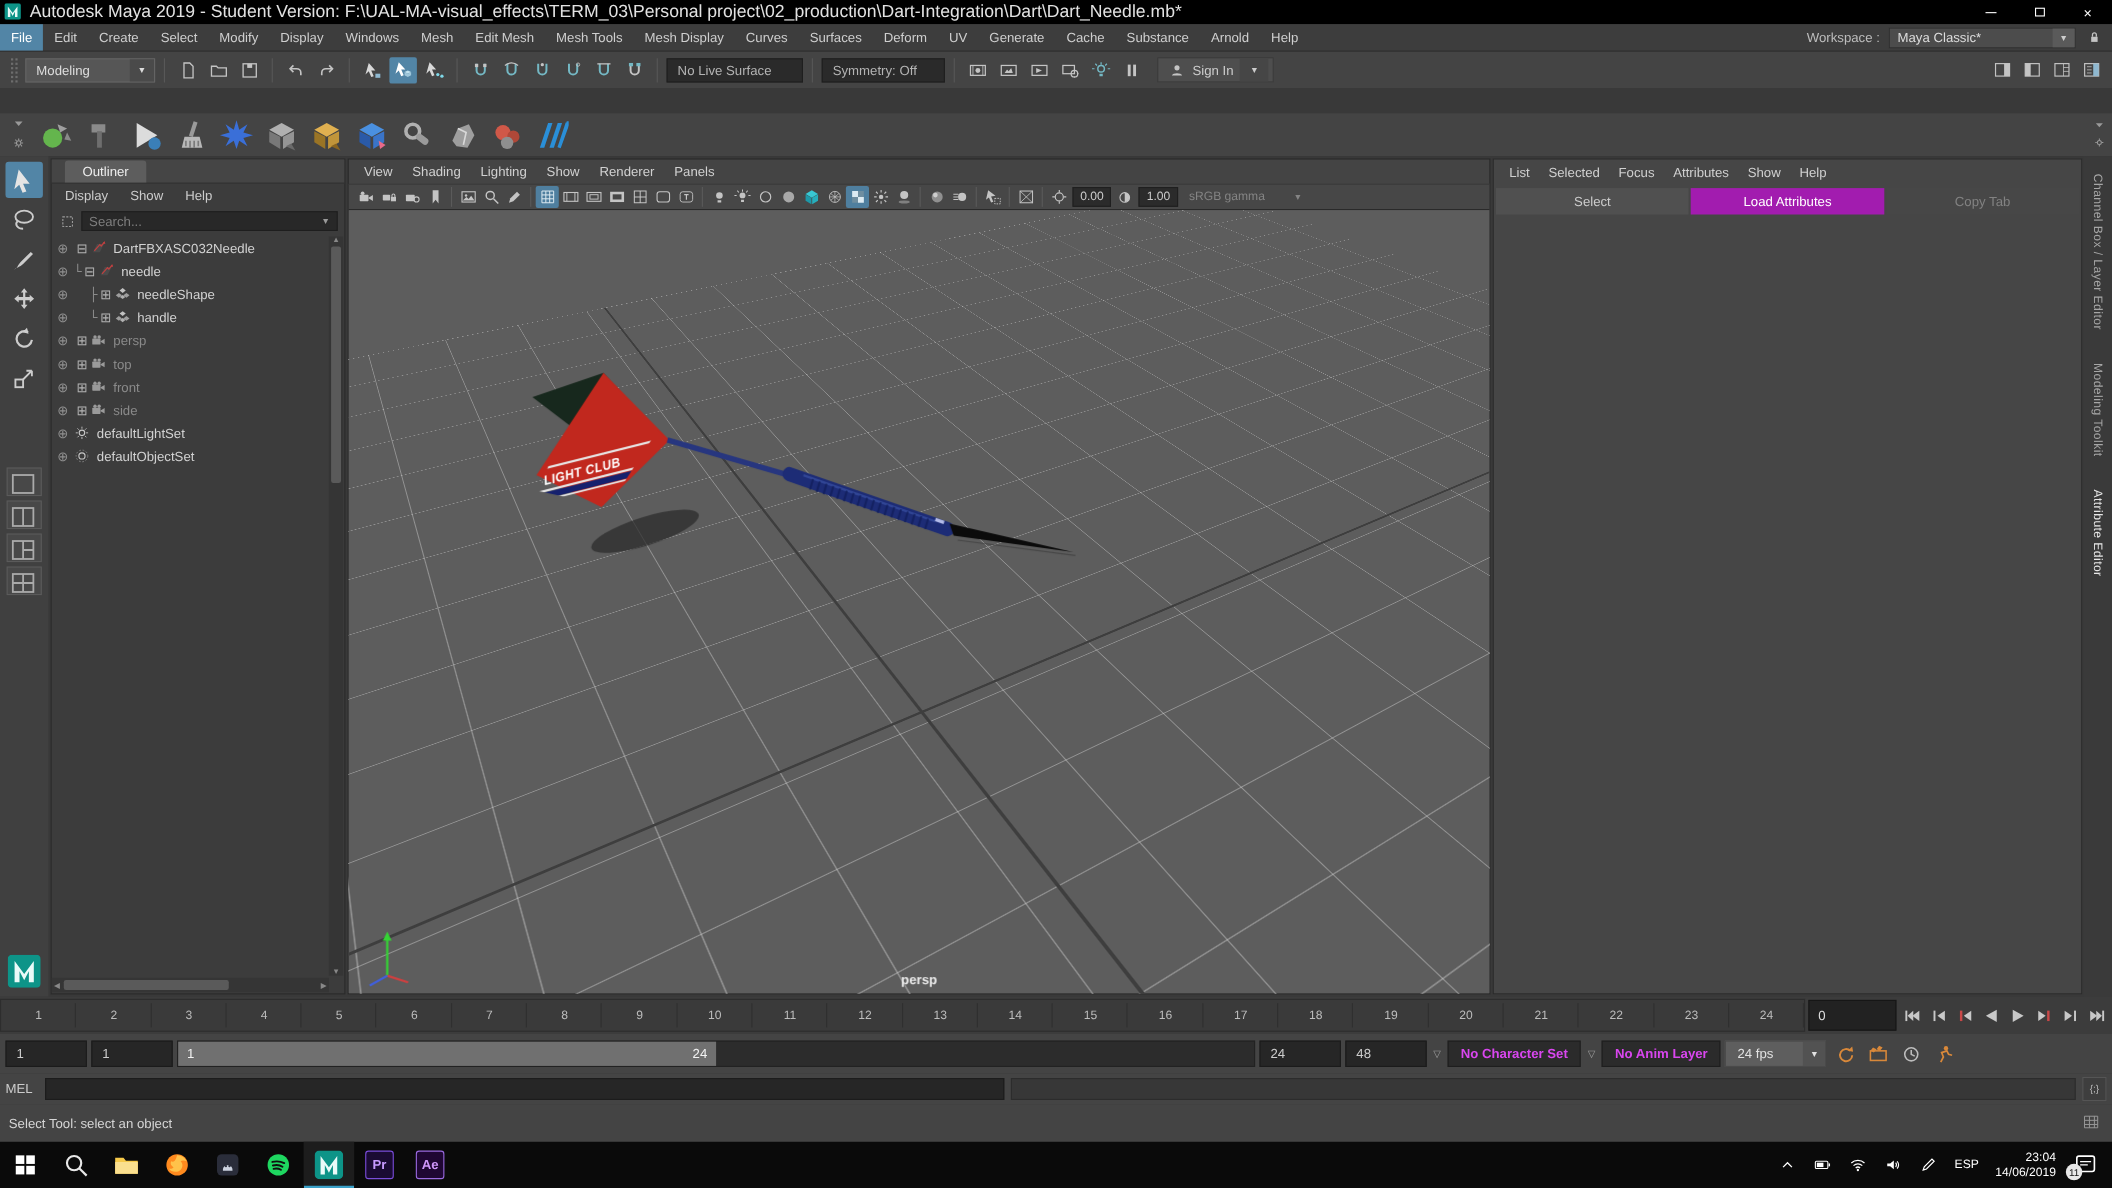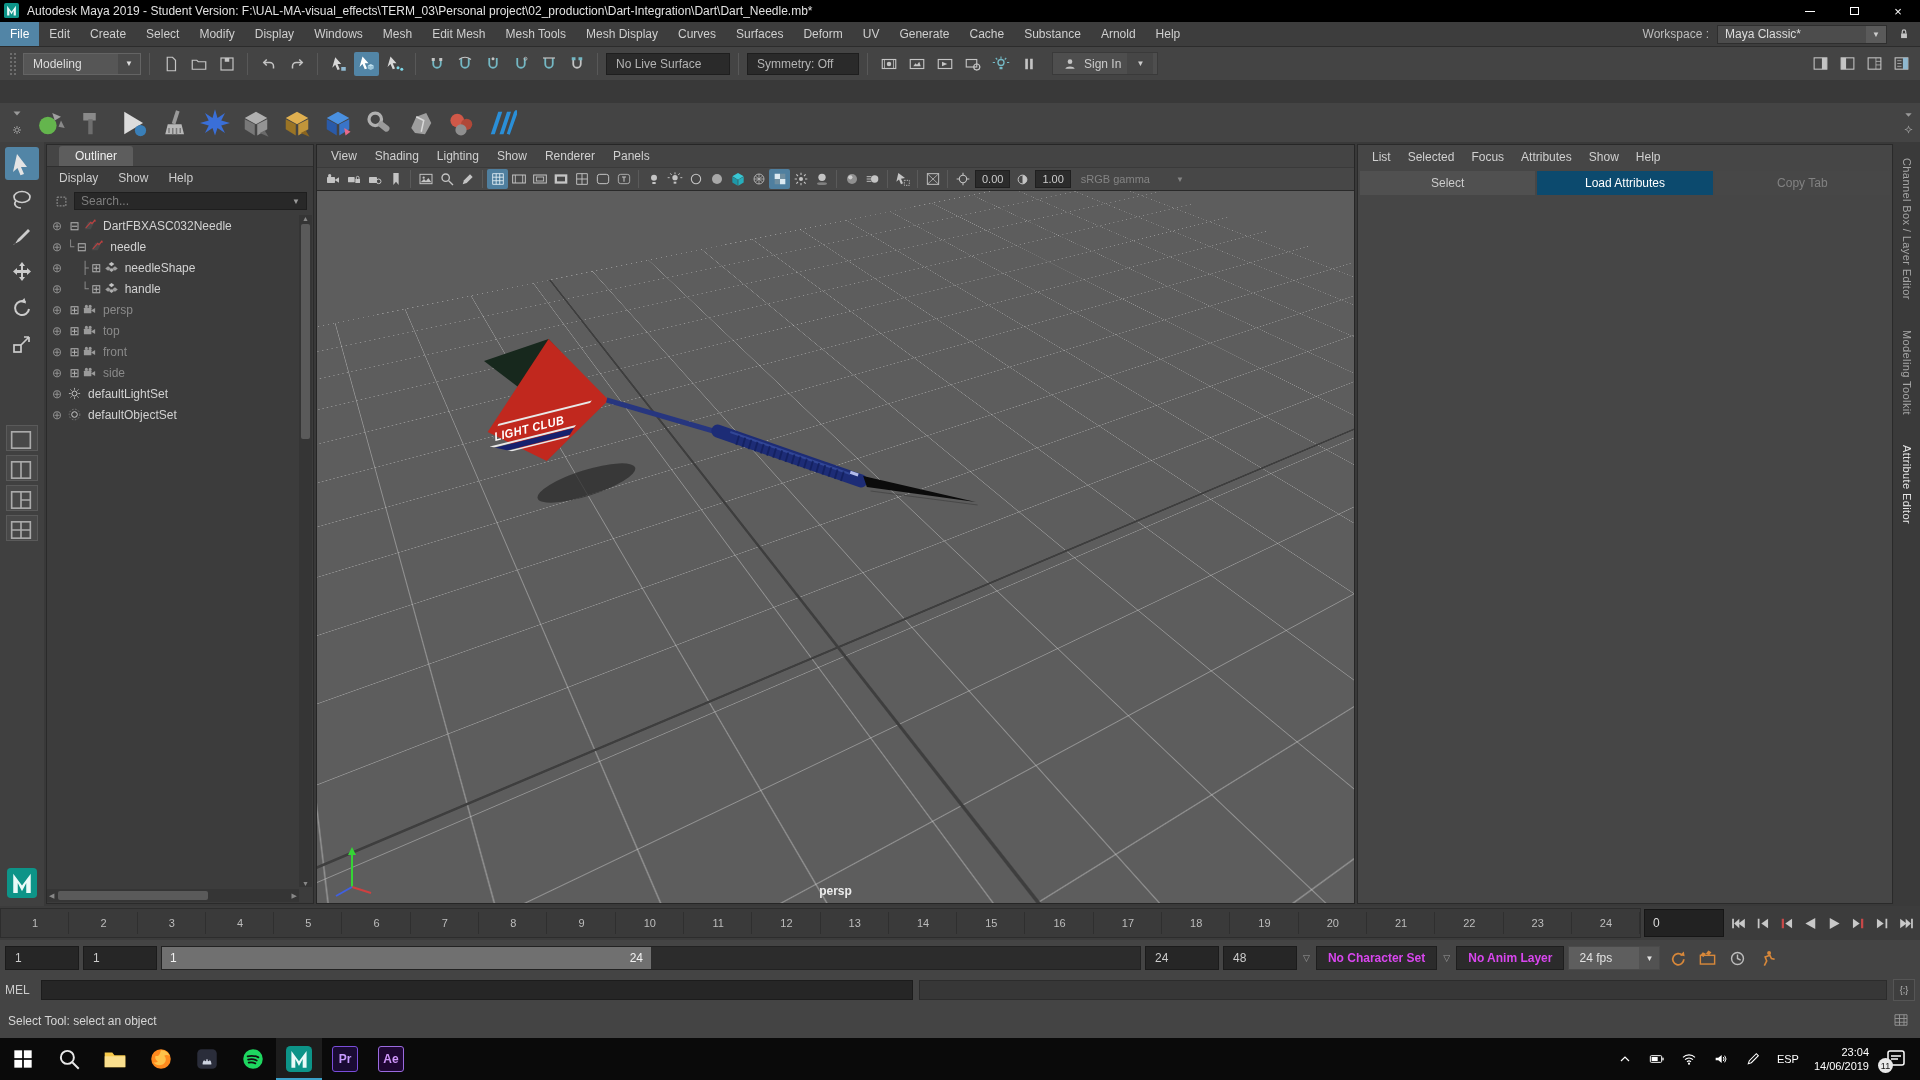--- a/index.html
+++ b/index.html
@@ -4,21 +4,21 @@
 <style>
   * { margin:0; padding:0; box-sizing:border-box; }
   html,body { width:1920px; height:1080px; overflow:hidden; background:#393939;
     font-family:"Liberation Sans", sans-serif; font-size:12px; color:#ccc; }
   #screen { position:relative; width:1920px; height:1080px; }
   .row { position:absolute; left:0; right:0; }
 
   
   #titlebar { top:0; height:22px; background:#000; display:flex; align-items:center; padding-left:4px; gap:7px; color:#e2e2e2; }
   #titlebar .tb-icon { width:16px; height:16px; flex:none; }
-  #tb-title { font-size:12px; white-space:nowrap; }
+  #tb-title { font-size:16px; white-space:nowrap; }
   #winbtns { margin-left:auto; display:flex; height:100%; }
   .winbtn { width:44px; display:flex; align-items:center; justify-content:center; color:#fff; font-size:13px; }
   .wb-min i { display:block; width:10px; height:1px; background:#fff; }
   .wb-max i { display:block; width:9px; height:8px; border:1px solid #fff; }
 
   
   #menubar { top:22px; height:25px; background:#3d3d3d; display:flex; align-items:stretch; border-bottom:1px solid #2c2c2c; }
   #menu-items { display:flex; }
   .menu-item { padding:5px 10px; color:#cfcfcf; }
   .menu-item.active { background:#5285a6; color:#fff; }
@@ -102,21 +102,21 @@
   #dart-svg { inset:0; width:100%; height:100%; }
   #axis-gizmo { left:10px; bottom:6px; width:52px; height:58px; }
   .vp-cam-label { position:absolute; bottom:5px; left:50%; transform:translateX(-50%); color:#ececec; font-weight:bold; font-size:12px; }
 
   
   #ae { width:536px; margin:2px 1px; background:#464646; border:1px solid #2a2a2a; display:flex; flex-direction:column; flex:none; }
   #ae-menus { height:24px; display:flex; gap:17px; align-items:center; padding-left:14px; color:#d0d0d0; }
   .ae-msg { margin:30px 0 0 18px; color:#b4b4b4; flex:1; }
   #ae-buttons { display:flex; gap:2px; padding:2px; height:28px; }
   .ae-btn { flex:1; display:flex; align-items:center; justify-content:center; background:#505050; color:#ccc; }
-  .ae-btn.active { background:#0c4a6e; color:#fff; }
+  .ae-btn.active { background:#a21caf; color:#fff; }
   .ae-btn.disabled { background:#474747; color:#828282; }
 
   
   #strip { width:26px; background:#3a3a3a; display:flex; flex-direction:column; align-items:center; padding-top:16px; gap:30px; flex:none; }
   .strip-tab { writing-mode:vertical-rl; font-size:11px; color:#a6a6a6; letter-spacing:.4px; }
   .strip-tab.active { color:#e6e6e6; }
 
   
   #timeslider { top:906px; height:34px; background:#3c3c3c; display:flex; align-items:stretch; padding:2px 2px 2px 0; }
   #ts-ticks { flex:1; background:#3a3a3a; border:1px solid #2d2d2d; display:flex; }

